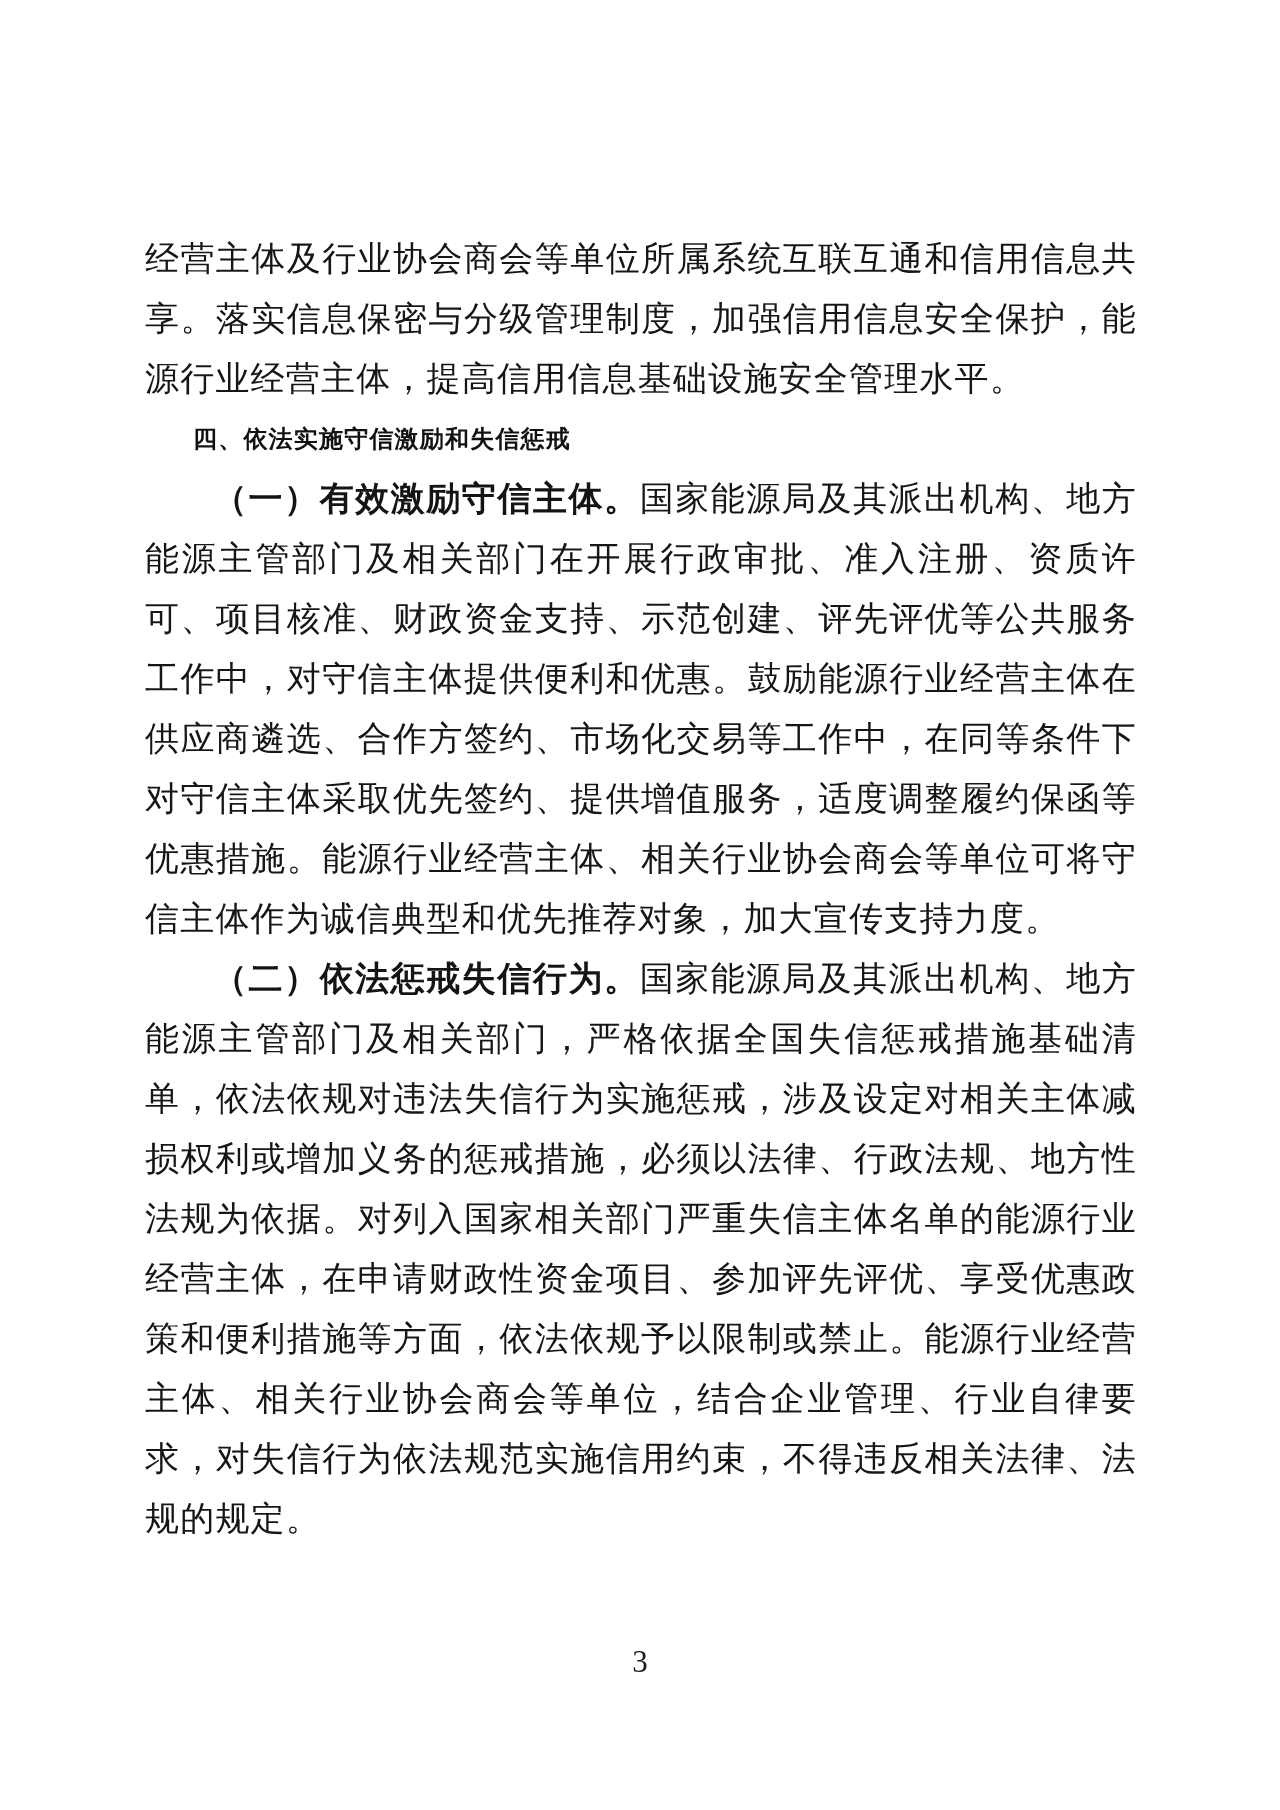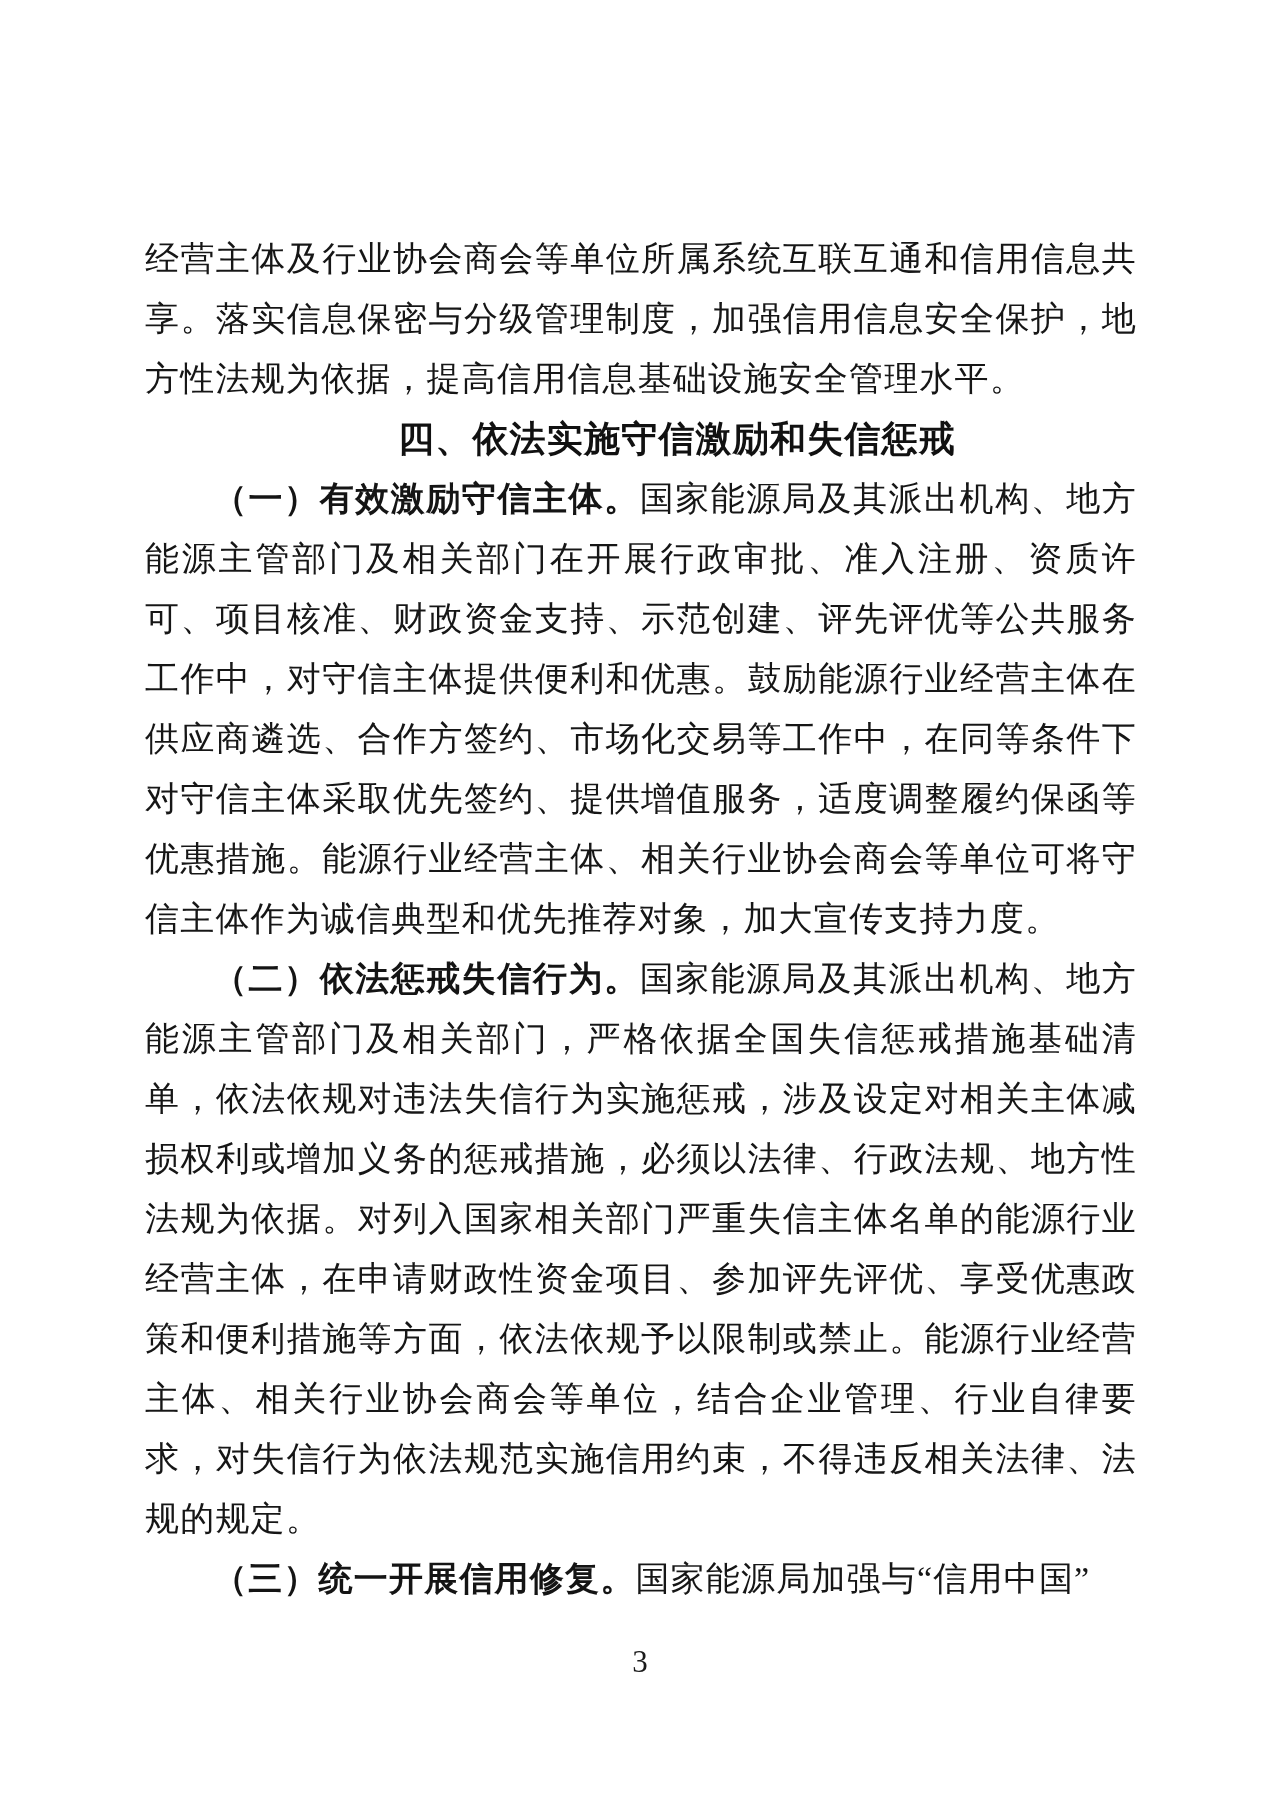--- a/index.html
+++ b/index.html
@@ -39,24 +39,24 @@
     margin: 0;
   }
 
   .indent {
     text-indent: 2em;
   }
 
   .section-heading {
     font-family: "Liberation Sans", "DejaVu Sans", sans-serif;
     font-weight: 700;
-    font-size: 36px;
+    font-size: 24px;
     line-height: 60px;
     text-indent: 2em;
-    text-align: center;
+    text-align: left;
     letter-spacing: 1.2px;
     color: #111111;
   }
 
   .lead {
     font-weight: 700;
     color: #141414;
     margin-top: 44px;
   }
 
@@ -73,27 +73,26 @@
     font-family: "Liberation Serif", "DejaVu Serif", serif;
   }
 </style>
 </head>
 <body>
 
 <div class="page">
 
   <div class="content">
 
-    <p class="para">经营主体及行业协会商会等单位所属系统互联互通和信用信息共享。落实信息保密与分级管理制度，加强信用信息安全保护，地方性法规为依据，提高信用信息基础设施安全管理水平。</p>
+    <p class="para">经营主体及行业协会商会等单位所属系统互联互通和信用信息共享。落实信息保密与分级管理制度，加强信用信息安全保护，能源行业经营主体，提高信用信息基础设施安全管理水平。</p>
 
     <h2 class="section-heading">四、依法实施守信激励和失信惩戒</h2>
 
     <p class="para indent"><span class="lead">（一）有效激励守信主体。</span><span>国家能源局及其派出机构、地方能源主管部门及相关部门在开展行政审批、准入注册、资质许可、项目核准、财政资金支持、示范创建、评先评优等公共服务工作中，对守信主体提供便利和优惠。鼓励能源行业经营主体在供应商遴选、合作方签约、市场化交易等工作中，在同等条件下对守信主体采取优先签约、提供增值服务，适度调整履约保函等优惠措施。能源行业经营主体、相关行业协会商会等单位可将守信主体作为诚信典型和优先推荐对象，加大宣传支持力度。</span></p>
 
     <p class="para indent"><span class="lead">（二）依法惩戒失信行为。</span><span>国家能源局及其派出机构、地方能源主管部门及相关部门，严格依据全国失信惩戒措施基础清单，依法依规对违法失信行为实施惩戒，涉及设定对相关主体减损权利或增加义务的惩戒措施，必须以法律、行政法规、地方性法规为依据。对列入国家相关部门严重失信主体名单的能源行业经营主体，在申请财政性资金项目、参加评先评优、享受优惠政策和便利措施等方面，依法依规予以限制或禁止。能源行业经营主体、相关行业协会商会等单位，结合企业管理、行业自律要求，对失信行为依法规范实施信用约束，不得违反相关法律、法规的规定。</span></p>
 
-    <p class="para indent"><span class="lead">（三）统一开展信用修复。</span><span>国家能源局加强与“信用中国”</span></p>
 
   </div>
 
   <div class="page-number">3</div>
 
 </div>
 
 </body></html>

